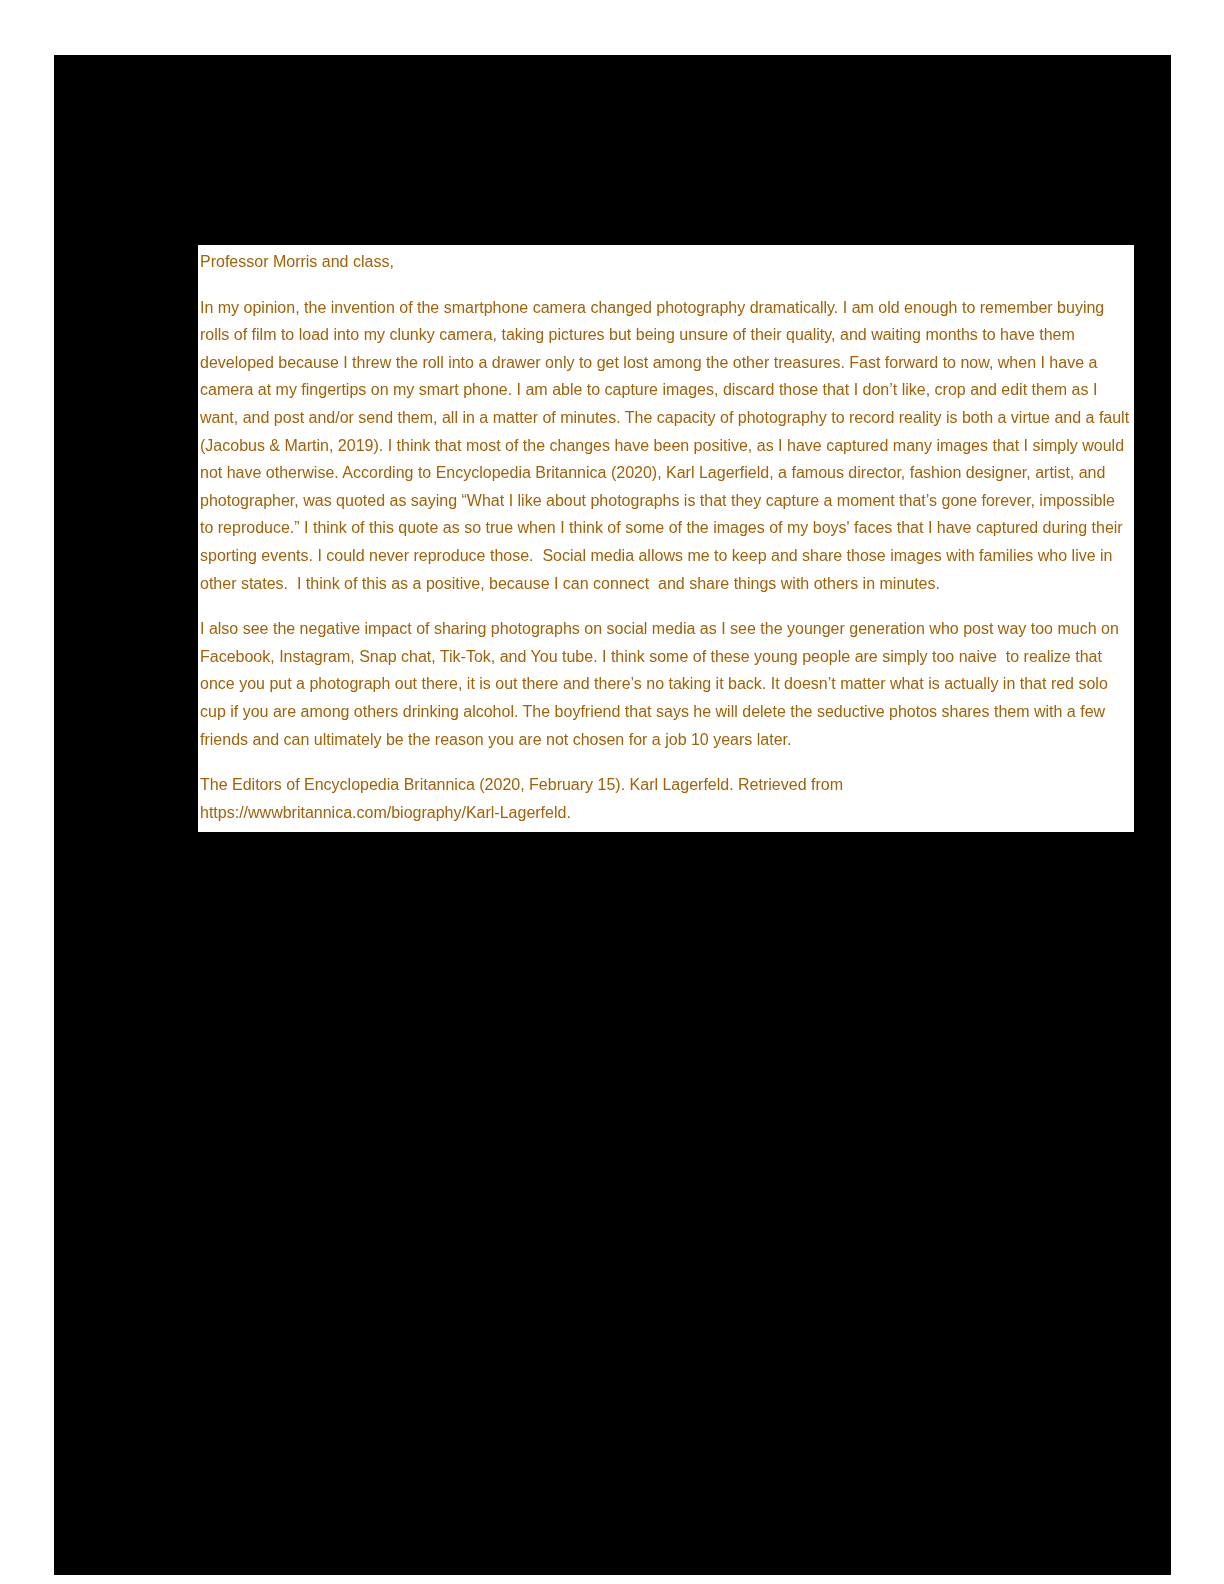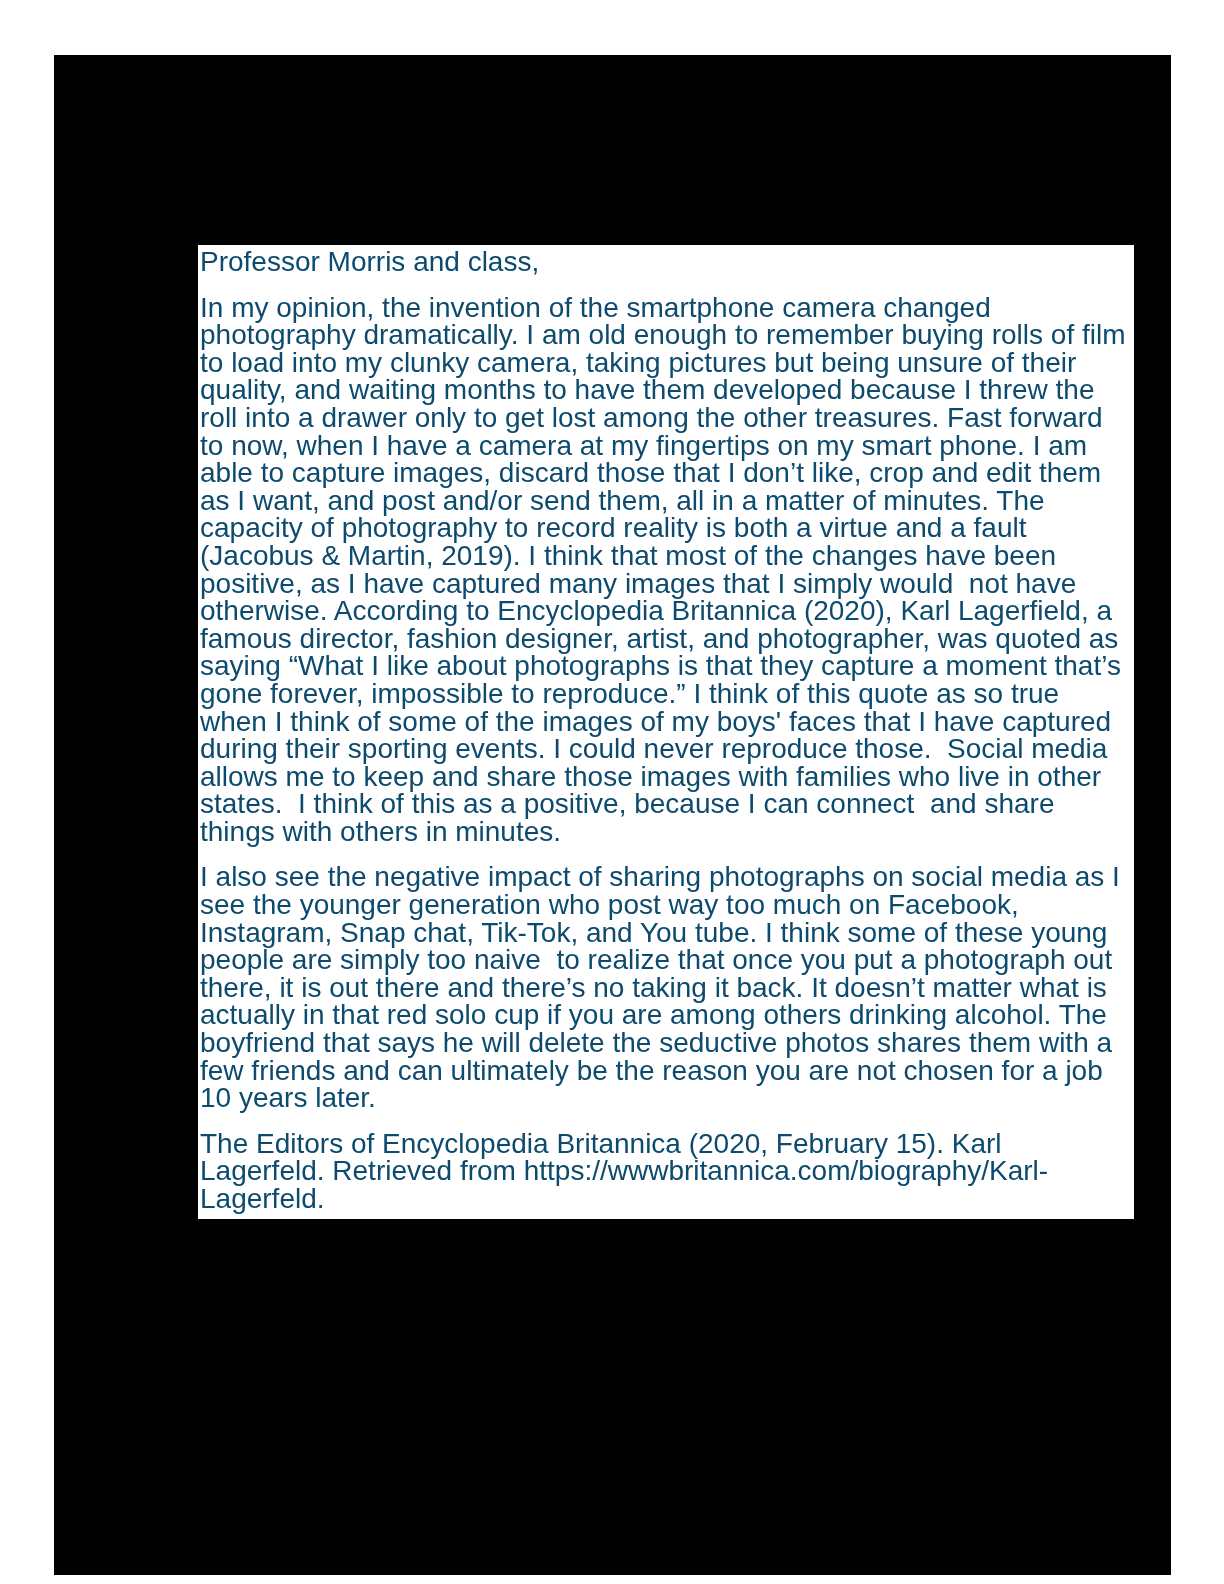--- a/index.html
+++ b/index.html
@@ -27,23 +27,23 @@
     position: absolute;
     left: 144px;
     top: 190px;
     width: 936px;
     background: #ffffff;
     box-sizing: border-box;
     padding: 3px 2px 6px 2px;
   }
   .card p {
     margin: 0 0 18px 0;
-    font-size: 28px;
+    font-size: 16px;
     line-height: 27.6px;
-    color: #0c4a6e;
+    color: #a16207;
     white-space: pre-wrap;
   }
   .card p:last-child {
     margin-bottom: 0;
   }
 </style>
 </head>
 <body>
 
 <div class="page">

